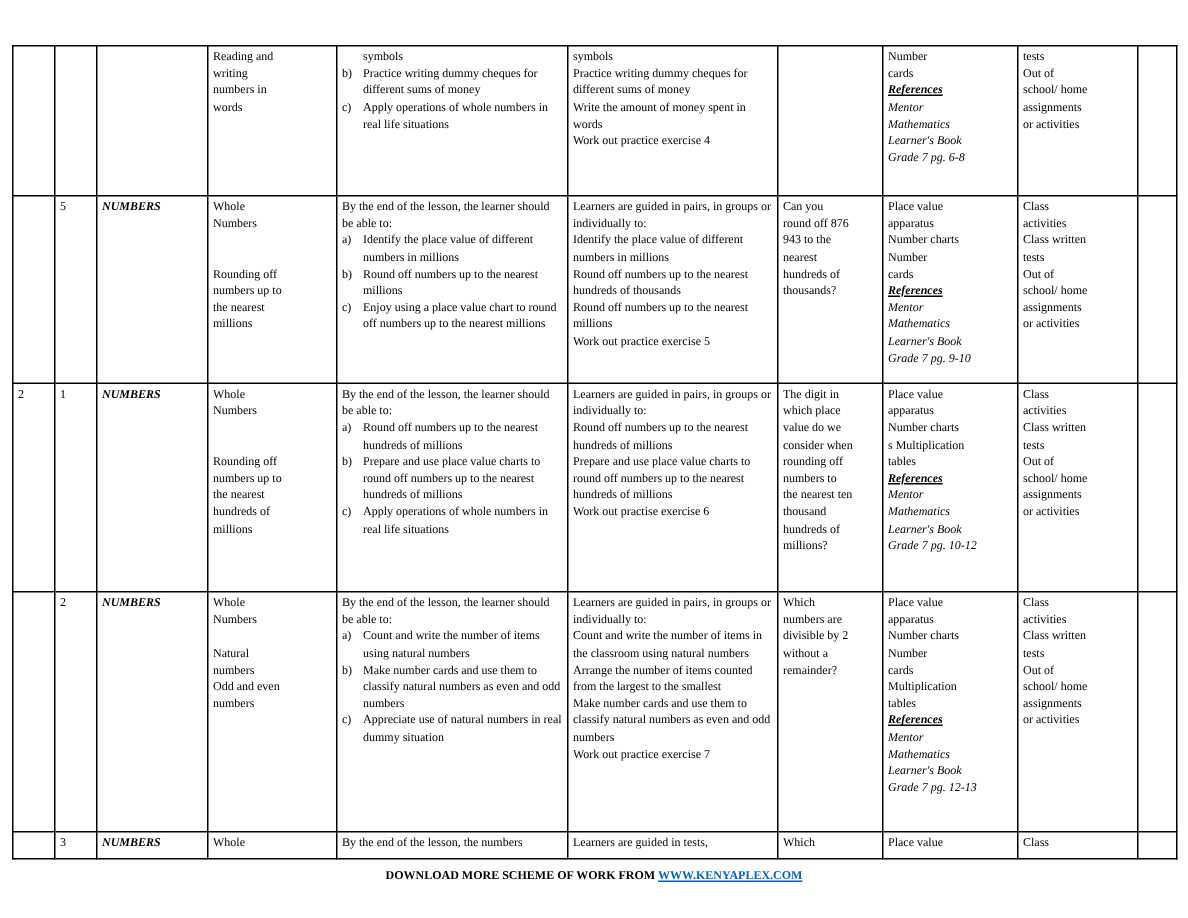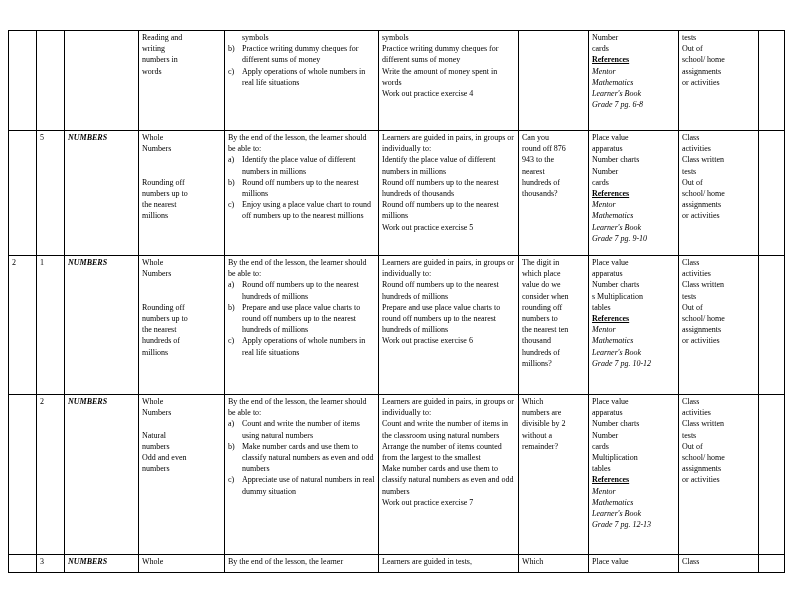--- a/index.html
+++ b/index.html
@@ -31,21 +31,21 @@
   }
   .pre { white-space: pre-line; }
   .c-num { padding-left: 8px; }
   .c-topic { font-weight: bold; font-style: italic; padding-left: 6px; }
   .c-obj { padding-right: 14px; }
   .c-act { padding-right: 18px; }
   .li { display: flex; }
   .ll { width: 14px; flex: 0 0 14px; }
   .lt { flex: 1; }
   .cont { margin-left: 14px; }
-  .ref { font-weight: bold; text-decoration: underline; }
+  .ref { font-weight: bold; text-decoration: underline; font-style: italic; }
   .book { font-weight: normal; font-style: italic; }
   .footer {
     position: absolute;
     left: 0;
     top: 579px;
     width: 100%;
     text-align: center;
     font-size: 8px;
     font-weight: bold;
     font-family: "Liberation Serif", serif;
@@ -303,28 +303,29 @@
 or activities</td>
       <td class="pre"></td>
     </tr>
 
     <tr style="height:18px">
       <td class="c-num pre"></td>
       <td class="c-num pre">3</td>
       <td class="c-topic pre">NUMBERS</td>
       <td class="pre">Whole</td>
       <td class="c-obj">
-        <div class="pre">By the end of the lesson, the learner</div>
+        <div class="pre">By the end of the lesson, the numbers</div>
       </td>
       <td class="c-act pre">Learners are guided in tests,</td>
       <td class="pre">Which</td>
       <td>
         <div class="pre">Place value</div>
       </td>
       <td class="pre">Class</td>
       <td class="pre"></td>
     </tr>
 
     </tbody>
   </table>
 
+  <div class="footer"><span>DOWNLOAD MORE SCHEME OF WORK FROM </span><span class="flink">WWW.KENYAPLEX.COM</span></div>
 
 </div>
 
 </body></html>

